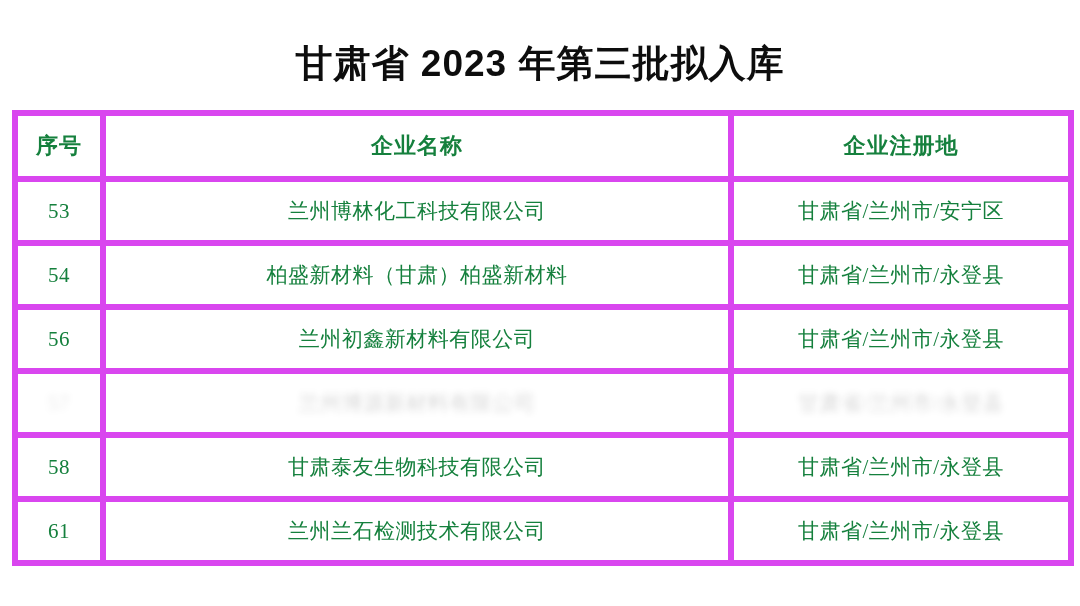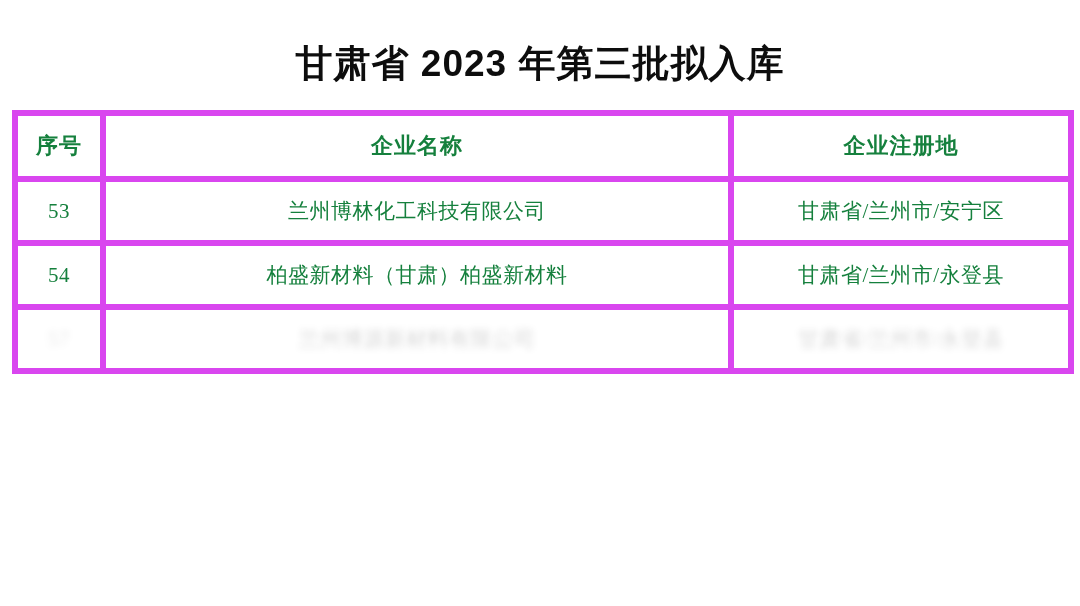--- a/index.html
+++ b/index.html
@@ -113,23 +113,38 @@
           <tr>
             <td class="idx">53</td>
             <td class="name">兰州博林化工科技有限公司</td>
             <td class="addr">甘肃省/兰州市/安宁区</td>
           </tr>
           <tr>
             <td class="idx">54</td>
             <td class="name">柏盛新材料（甘肃）柏盛新材料</td>
             <td class="addr">甘肃省/兰州市/永登县</td>
           </tr>
+          <tr>
+            <td class="idx">56</td>
+            <td class="name">兰州初鑫新材料有限公司</td>
+            <td class="addr">甘肃省/兰州市/永登县</td>
+          </tr>
           <tr class="obscured">
             <td class="idx">57</td>
             <td class="name">兰州博源新材料有限公司</td>
+            <td class="addr">甘肃省/兰州市/永登县</td>
+          </tr>
+          <tr>
+            <td class="idx">58</td>
+            <td class="name">甘肃泰友生物科技有限公司</td>
+            <td class="addr">甘肃省/兰州市/永登县</td>
+          </tr>
+          <tr>
+            <td class="idx">61</td>
+            <td class="name">兰州兰石检测技术有限公司</td>
             <td class="addr">甘肃省/兰州市/永登县</td>
           </tr>
         </tbody>
     </table>
   </div>
 
   <div class="clip-bottom"></div>
 </div>
 
 </body></html>

